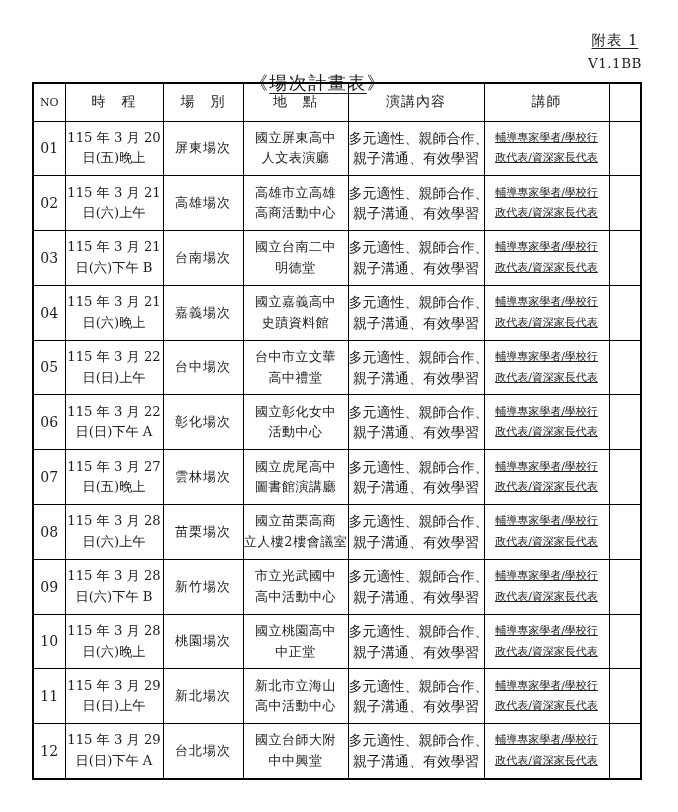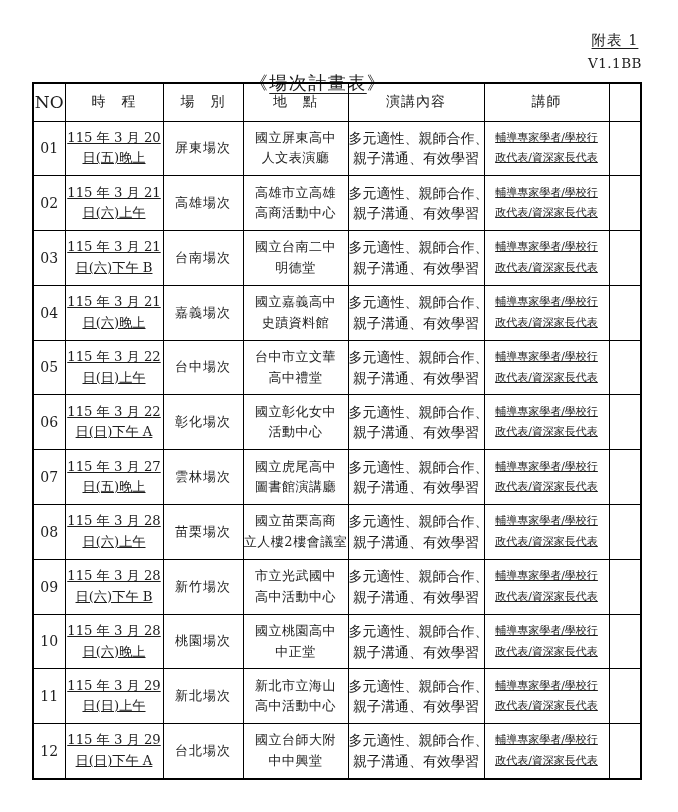--- a/index.html
+++ b/index.html
@@ -60,25 +60,25 @@
   }
   .plan-table thead tr { height: 38px; }
   .plan-table tbody tr { height: 54.8px; }
 
   .plan-table th {
     font-weight: normal;
     font-size: 14px;
     letter-spacing: 1px;
   }
   .plan-table th.col-remarks { font-size: 9px; letter-spacing: 0; padding-left: 44px; }
-  .plan-table th.col-no { font-size: 17px; letter-spacing: 0; margin-top: 16px; }
+  .plan-table th.col-no { font-size: 11px; letter-spacing: 0; margin-top: 16px; }
 
   .plan-table td { font-size: 13px; line-height: 20.5px; }
   .plan-table td.col-no { font-size: 14px; }
-  .plan-table td.col-schedule { font-size: 13.2px; text-decoration: underline; }
+  .plan-table td.col-schedule { font-size: 13.2px; }
   .plan-table td.col-session { letter-spacing: 1px; margin-left: 15px; }
   .plan-table td.col-location { font-size: 13px; letter-spacing: 0.5px; }
   .plan-table td.col-content { font-size: 14px; margin-left: 36px; }
   .plan-table td.col-lecturer { font-size: 11px; text-decoration: underline; }
   .plan-table .line { white-space: nowrap; }
 
   col.col-no { width: 32px; }
   col.col-schedule { width: 98px; }
   col.col-session { width: 80px; }
   col.col-location { width: 105px; }

